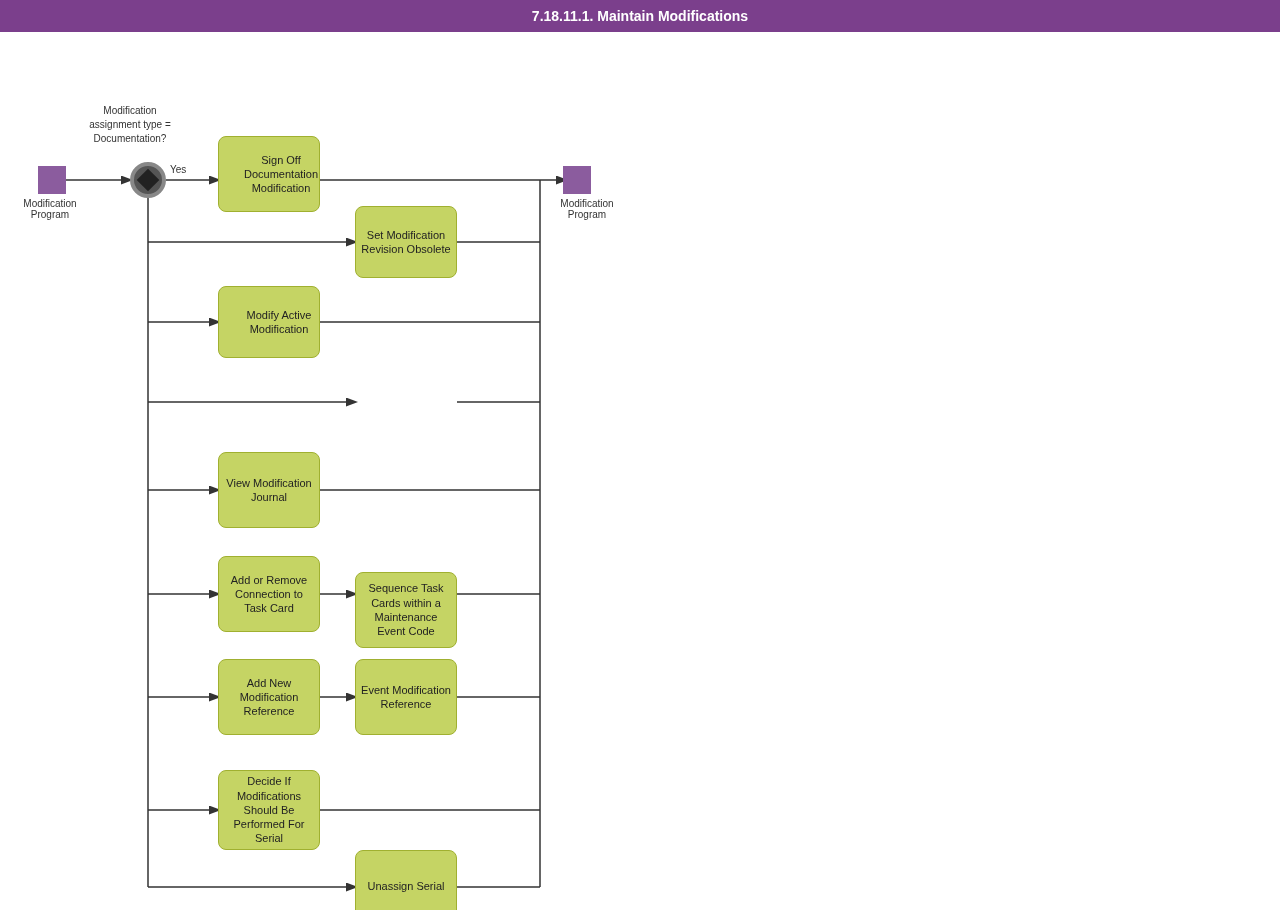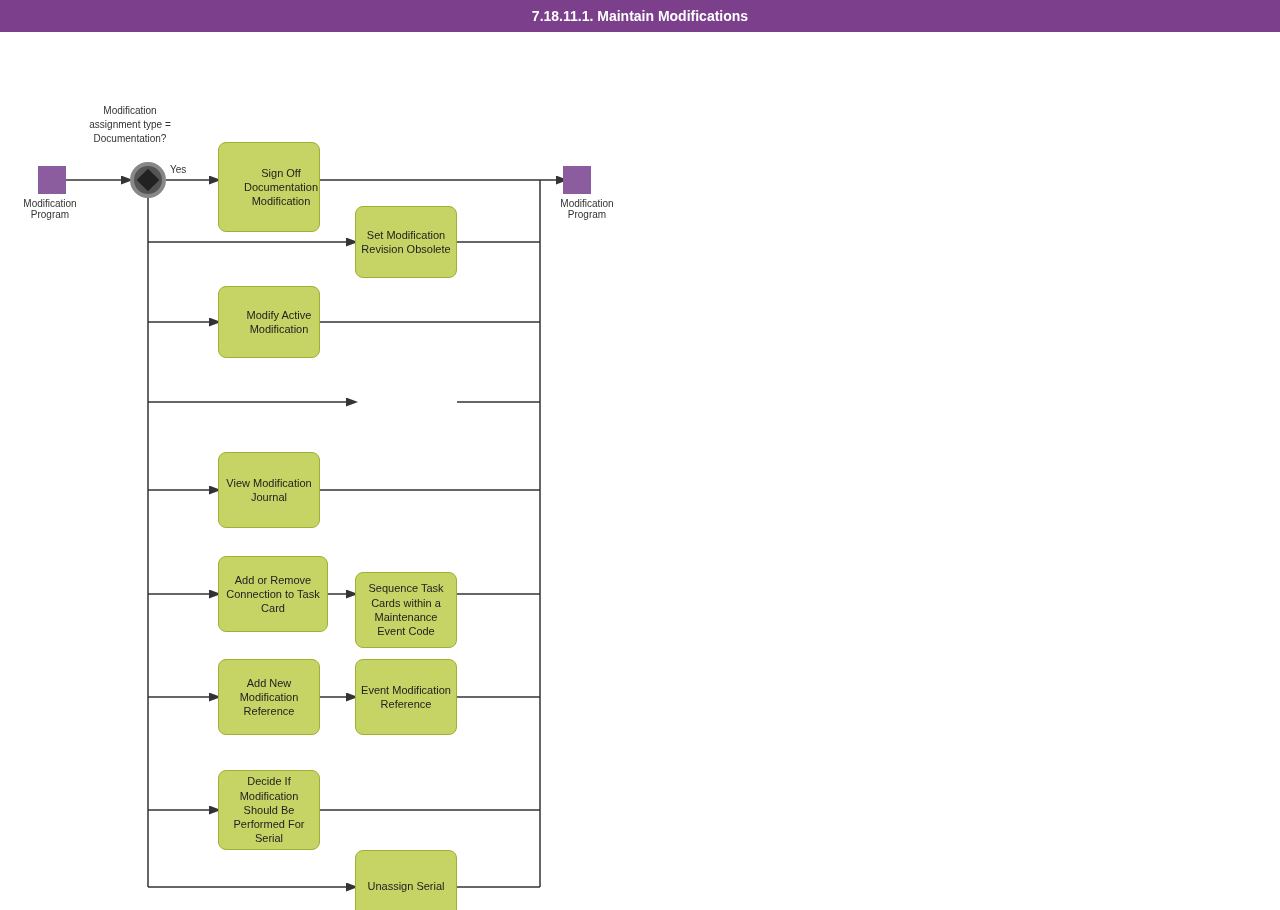--- a/index.html
+++ b/index.html
@@ -155,54 +155,54 @@
     <span>Modification</span><br>
     <span>assignment type =</span><br>
     <span>Documentation?</span>
   </div>
 
   <div class="yes-label" style="left:170px; top:132px;">Yes</div>
 
   <div class="start-end-box" style="left:563px; top:134px;"></div>
   <div class="label-text" style="left:547px; top:166px; width:80px;">Modification Program</div>
 
-  <div class="node-box" style="left:218px; top:110px; width:102px; height:90px;padding-left:28px;">
+  <div class="node-box" style="left:218px; top:104px; width:102px; height:76px;padding-left:28px;">
     <span>Sign Off Documentation Modification</span>
   </div>
 
   <div class="node-box" style="left:355px; top:174px; width:102px; height:72px;">
     <span>Set Modification Revision Obsolete</span>
   </div>
 
   <div class="node-box" style="left:218px; top:254px; width:102px; height:72px;padding-left:24px;">
     <span>Modify Active Modification</span>
   </div>
 
 
   <div class="node-box" style="left:218px; top:420px; width:102px; height:76px;">
     <span>View Modification Journal</span>
   </div>
 
-  <div class="node-box" style="left:218px; top:524px; width:110px; height:76px;">
+  <div class="node-box" style="left:218px; top:524px; width:102px; height:76px;">
     <span>Add or Remove Connection to Task Card</span>
   </div>
 
   <div class="node-box" style="left:355px; top:540px; width:102px; height:76px;">
     <span>Sequence Task Cards within a Maintenance Event Code</span>
   </div>
 
   <div class="node-box" style="left:218px; top:627px; width:102px; height:76px;">
     <span>Add New Modification Reference</span>
   </div>
 
   <div class="node-box" style="left:355px; top:627px; width:102px; height:76px;">
     <span>Event Modification Reference</span>
   </div>
 
   <div class="node-box" style="left:218px; top:738px; width:102px; height:80px;">
-    <span>Decide If Modification Should Be Performed For Serial</span>
+    <span>Decide If Modifications Should Be Performed For Serial</span>
   </div>
 
   <div class="node-box" style="left:355px; top:818px; width:102px; height:72px;">
     <span>Unassign Serial</span>
   </div>
 
 </div>
 
 </body></html>

